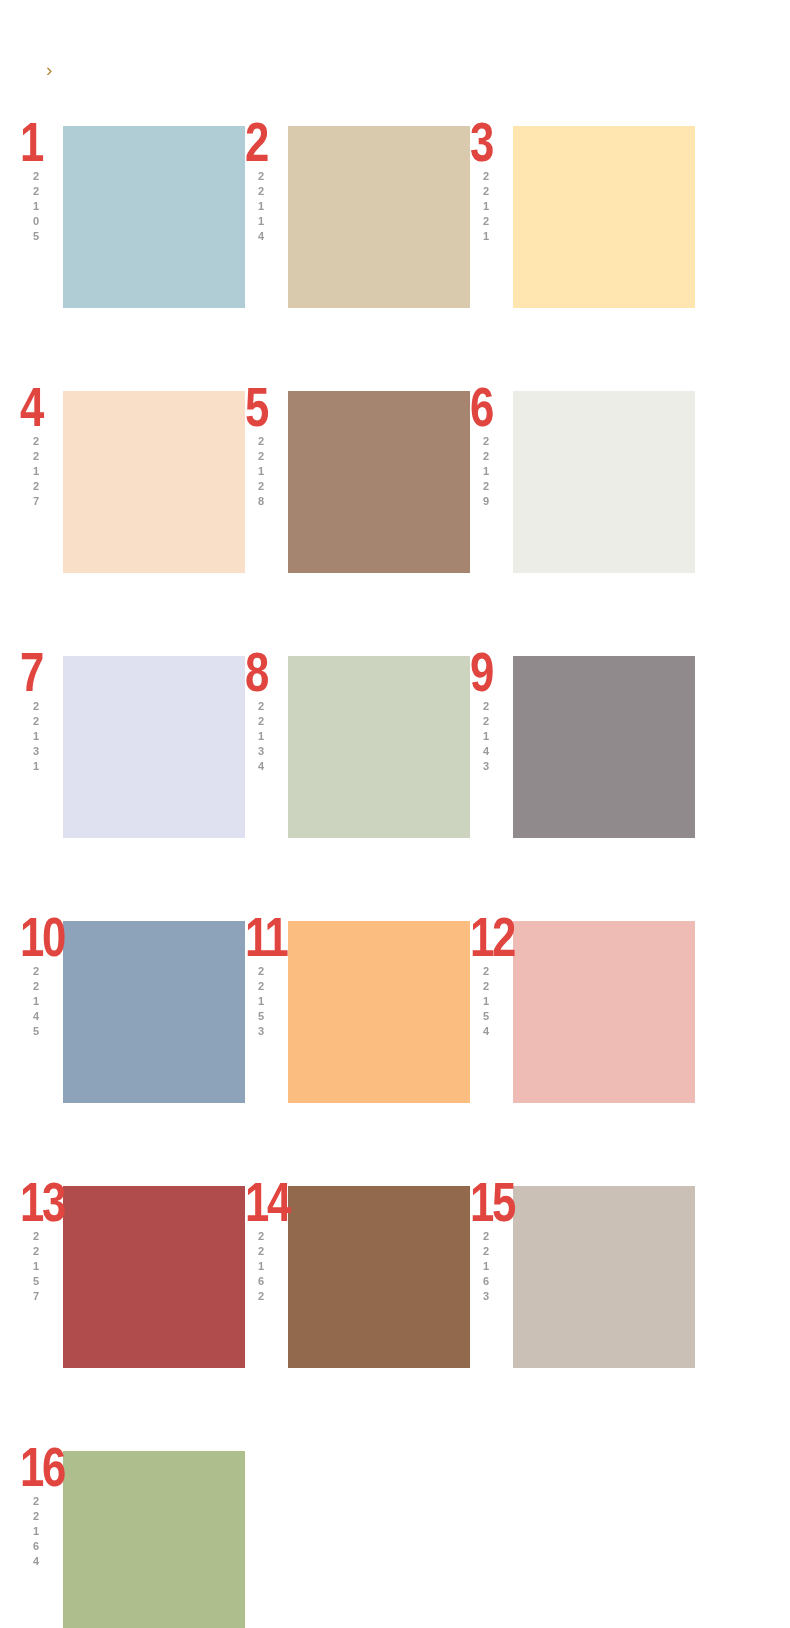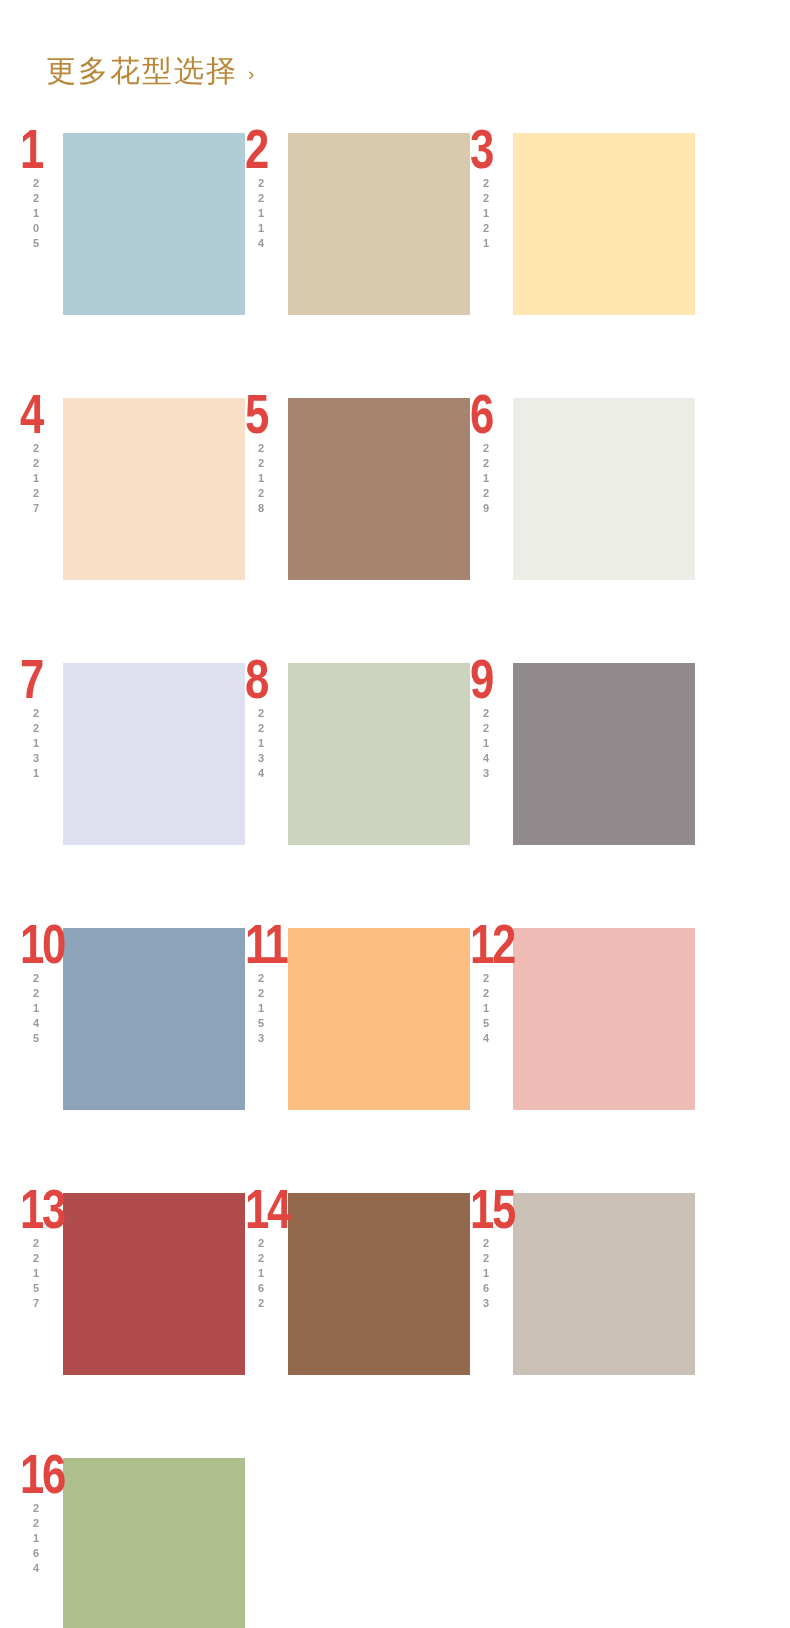--- a/index.html
+++ b/index.html
@@ -116,21 +116,20 @@
 
   
   .grid .cell:nth-child(3n+1) { margin-left: 0; }
 </style>
 </head>
 <body>
 
 <div class="page">
 
   <div class="header">
-    <span class="header-title">更多花型选择</span>
     <span class="header-chevron">›</span>
   </div>
 
   <div class="grid" id="swatch-grid">
       <div class="cell">
         <div class="cell-label">
           <div class="cell-index" style="color: rgb(224, 69, 63);">1</div>
           <div class="cell-code" style="color: rgb(154, 154, 154);">22105</div>
         </div>
         <div class="cell-chip" style="background: rgb(176, 205, 214);"></div>

